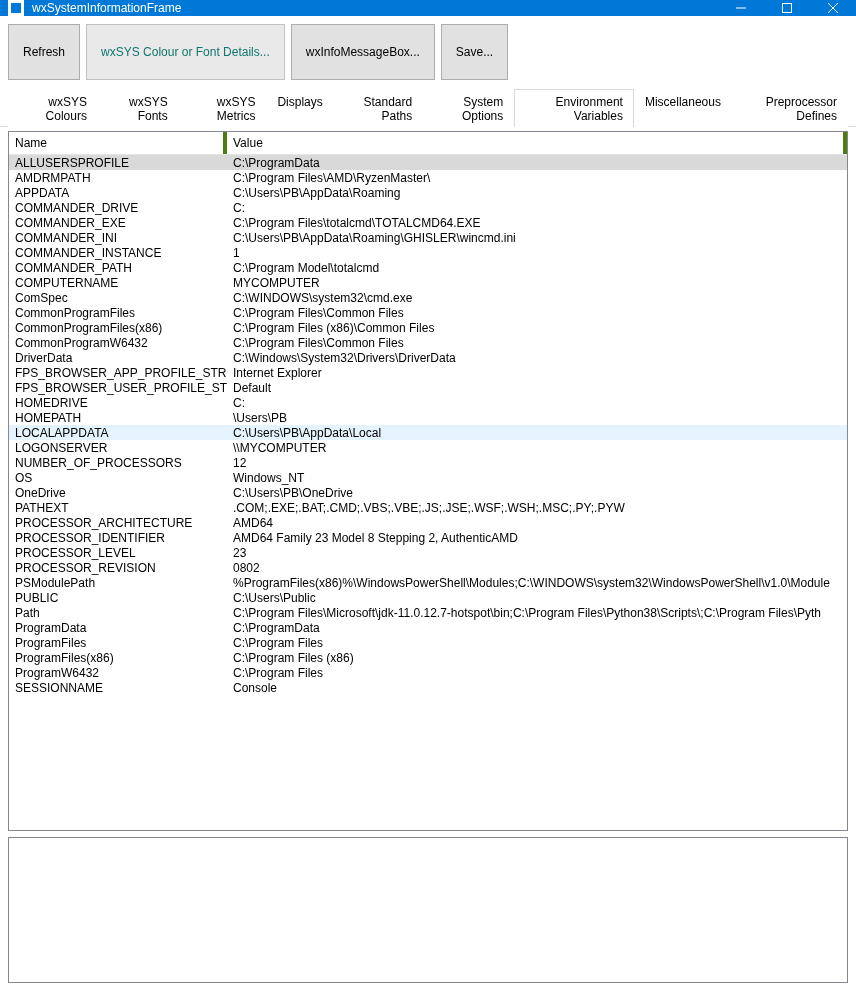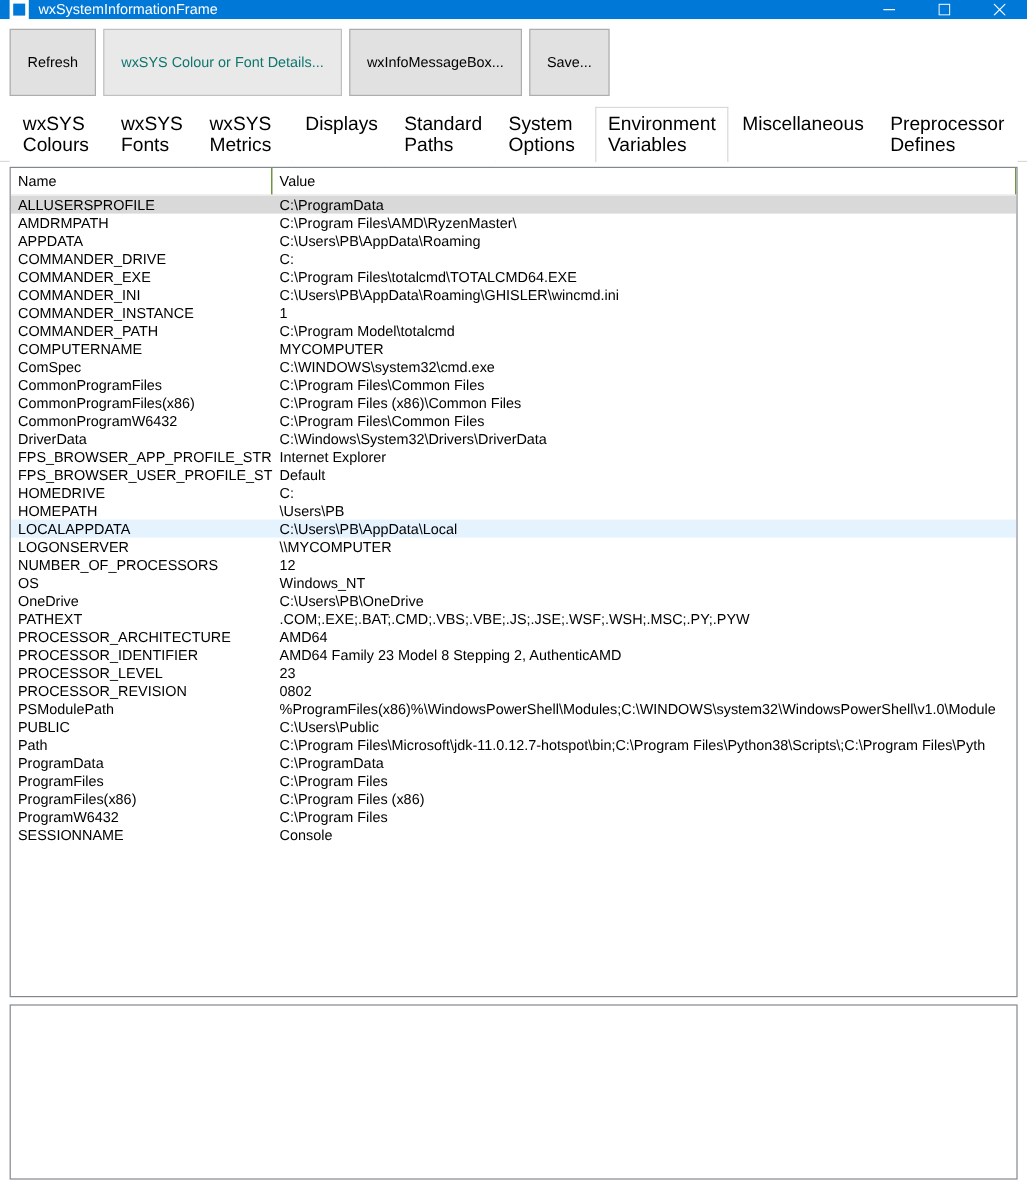--- a/index.html
+++ b/index.html
@@ -69,27 +69,28 @@
   background: #e9e9e9;
 }
 .tabs {
   display: flex;
   padding: 0 8px;
   border-bottom: 1px solid #d9d9d9;
   gap: 0;
 }
 .tab {
   padding: 5px 10px 4px 10px;
-  font-size: 16px;
+  font-size: 12px;
   border: 1px solid transparent;
   border-bottom: none;
   cursor: pointer;
   position: relative;
   top: 1px;
   background: #fff;
+  text-align: right;
 }
 .tab.active {
   border-color: #d9d9d9;
   background: #fff;
   z-index: 2;
 }
 .content {
   flex: 1;
   margin: 4px 8px 0 8px;
   border: 1px solid #828790;
@@ -98,21 +99,21 @@
   overflow: hidden;
 }
 .list-header {
   display: flex;
   background: #fff;
   border-bottom: 1px solid #e5e5e5;
 }
 .col-h {
   padding: 4px 6px;
   font-size: 12px;
-  border-right: 1px solid #4d7c0f;
+  border-right: 4px solid #4d7c0f;
 }
 .col-name-h { width: 218px; }
 .col-value-h { flex: 1; }
 .rows {
   flex: 1;
   overflow-y: scroll;
   overflow-x: scroll;
 }
 .row {
   display: flex;

